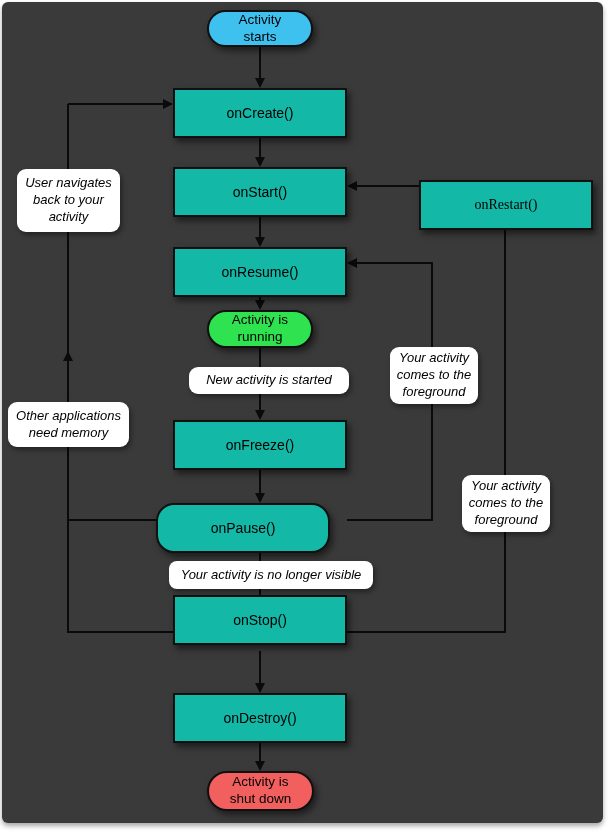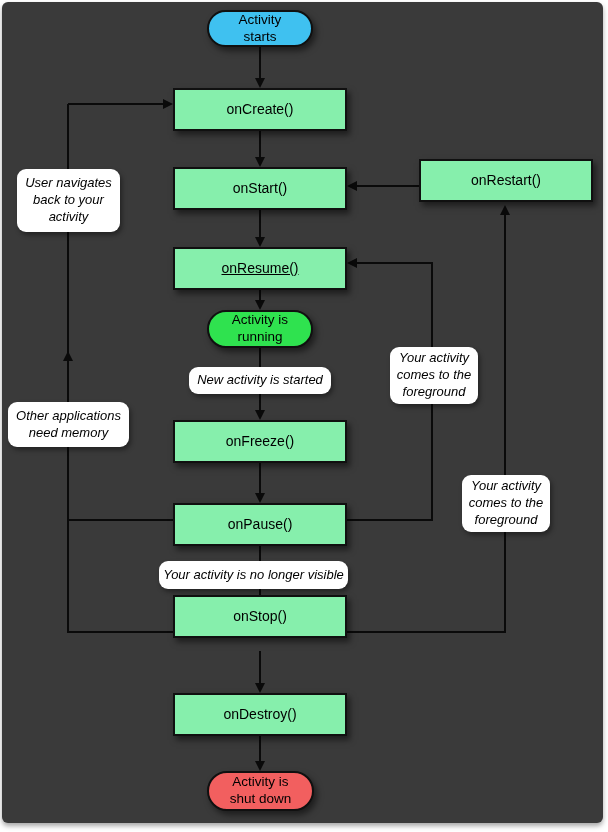--- a/index.html
+++ b/index.html
@@ -6,22 +6,22 @@
   .page{
     position:relative;width:608px;height:832px;background:#ffffff;overflow:hidden;
     font-family:"Liberation Sans", sans-serif;color:#000;
   }
   .panel{
     position:absolute;left:2px;top:2px;width:601px;height:821px;
     background:#3a3a3a;border-radius:6px;
     box-shadow:0 3px 5px rgba(0,0,0,0.35);
   }
   .box{
-    position:absolute;width:174px;height:43px;box-sizing:border-box;
-    background:#86efac;border:2px solid #101010;
+    position:absolute;width:174px;height:50px;box-sizing:border-box;
+    background:#14b8a6;border:2px solid #101010;
     display:flex;align-items:center;justify-content:center;
     font-size:14px;line-height:1.2;z-index:3;
     box-shadow:3px 4px 6px rgba(0,0,0,0.5);
   }
   .pill{
     position:absolute;box-sizing:border-box;border:2px solid #101010;border-radius:20px;
     display:flex;align-items:center;justify-content:center;text-align:center;
     font-size:13.5px;line-height:1.25;white-space:pre-line;z-index:3;
     box-shadow:3px 4px 6px rgba(0,0,0,0.5);
   }
@@ -103,40 +103,40 @@
     <div class="line" style="left:68px;top:519px;width:105px;height:2px;"></div>
     <div class="line" style="left:68px;top:631px;width:105px;height:2px;"></div>
     <div class="line" style="left:67px;top:104px;width:2px;height:529px;"></div>
     <div class="arr arr-up" style="left:63px;top:351px;"></div>
     <div class="line" style="left:68px;top:103px;width:96px;height:2px;"></div>
     <div class="arr arr-right" style="left:163px;top:99px;"></div>
   </div>
 
   <div class="box" style="left:173px;top:88px;">onCreate()</div>
   <div class="box" style="left:173px;top:167px;">onStart()</div>
-  <div class="box" style="left:419px;top:159px;">onRestart()</div>
-  <div class="box" style="left:173px;top:247px;text-decoration:underline;">onResume()</div>
+  <div class="box" style="left:419px;top:180px;font-family:Liberation Serif, serif;">onRestart()</div>
+  <div class="box" style="left:173px;top:247px;">onResume()</div>
   <div class="box" style="left:173px;top:420px;text-align:center;">onFreeze()</div>
-  <div class="box" style="left:173px;top:503px;">onPause()</div>
+  <div class="box" style="left:156px;top:503px;border-radius:18px;">onPause()</div>
   <div class="box" style="left:173px;top:595px;">onStop()</div>
   <div class="box" style="left:173px;top:693px;">onDestroy()</div>
 
   <div class="pill" style="left:207px;top:10px;width:106px;height:37px;background:#3fc1f0;">Activity
 starts</div>
   <div class="pill" style="left:207px;top:310px;width:106px;height:38px;background:#2fe24f;">Activity is
 running</div>
   <div class="pill" style="left:207px;top:771px;width:107px;height:40px;background:#f25f5f;">Activity is
 shut down</div>
 
   <div class="note" style="left:17px;top:157px;width:103px;height:63px;margin-top:12px;">User navigates
 back to your
 activity</div>
   <div class="note" style="left:8px;top:402px;width:121px;height:45px;">Other applications
 need memory</div>
-  <div class="note" style="left:189px;top:367px;width:142px;height:27px;">New activity is started</div>
-  <div class="note" style="left:159px;top:561px;width:189px;height:28px;">Your activity is no longer visible</div>
+  <div class="note" style="left:189px;top:367px;width:160px;height:27px;">New activity is started</div>
+  <div class="note" style="left:169px;top:561px;width:204px;height:28px;border-radius:8px;">Your activity is no longer visible</div>
   <div class="note" style="left:390px;top:347px;width:88px;height:57px;">Your activity
 comes to the
 foreground</div>
   <div class="note" style="left:462px;top:475px;width:88px;height:57px;">Your activity
 comes to the
 foreground</div>
 </div>
 
 </body></html>

